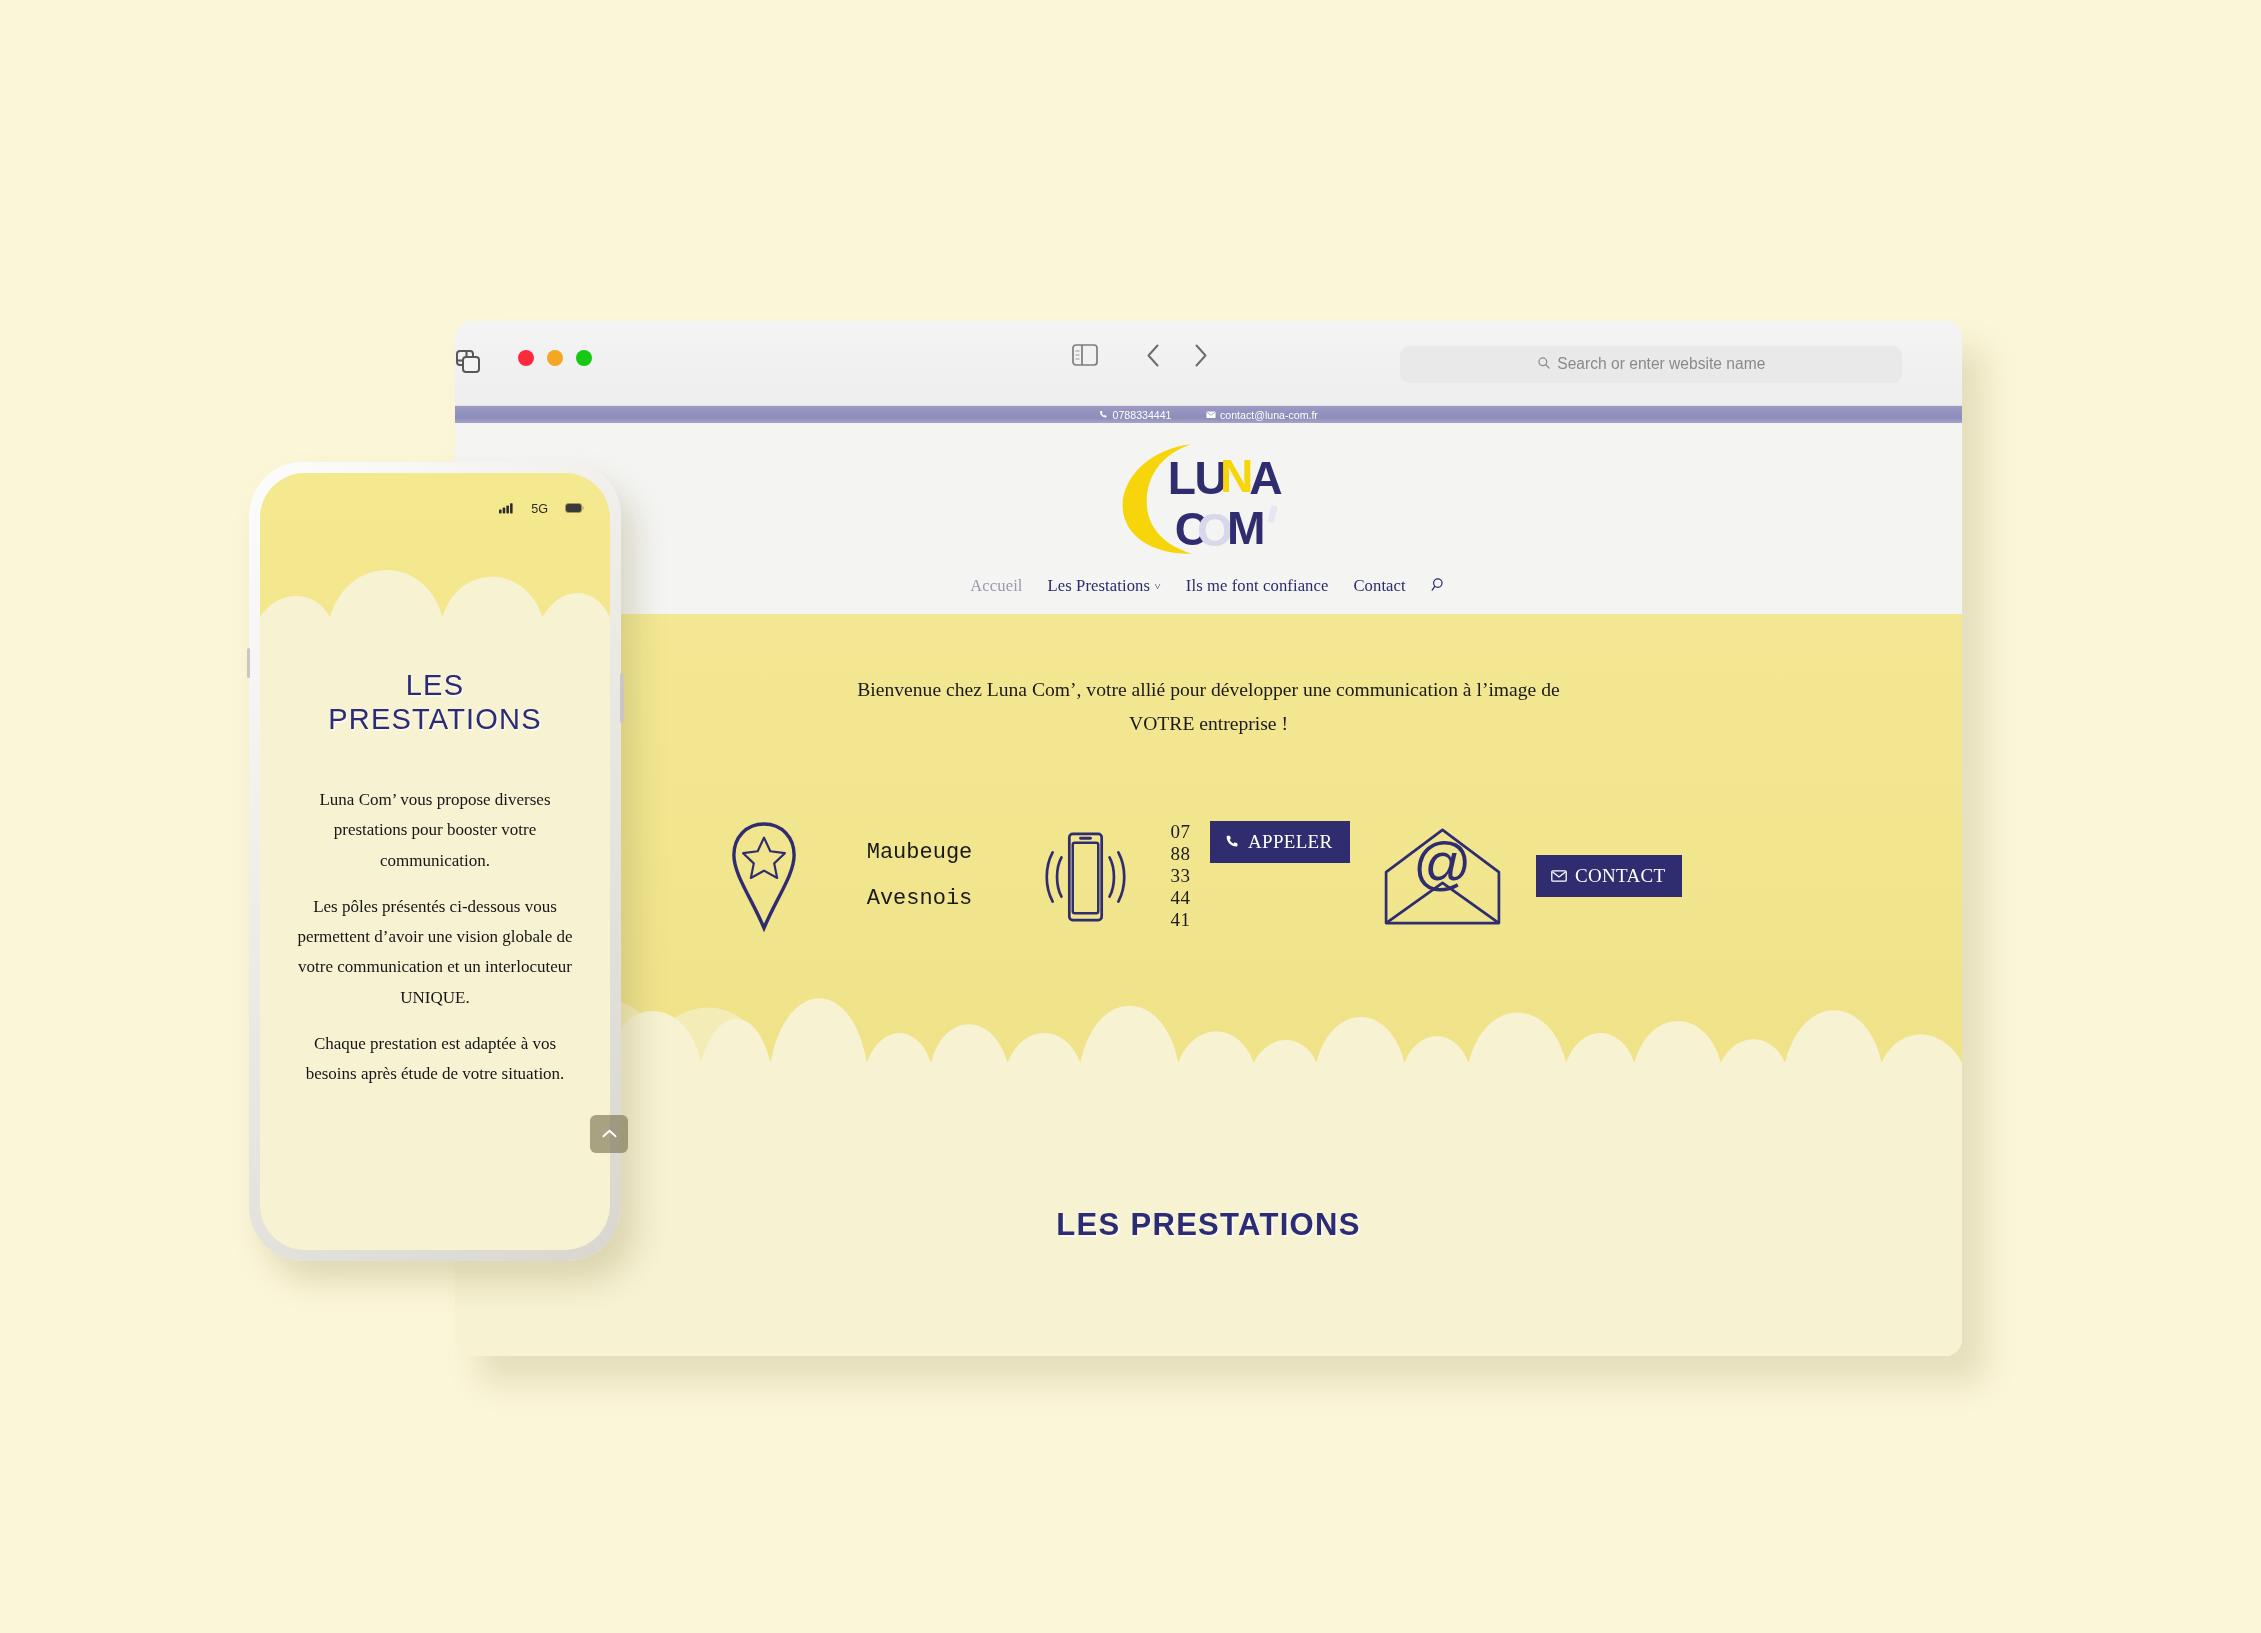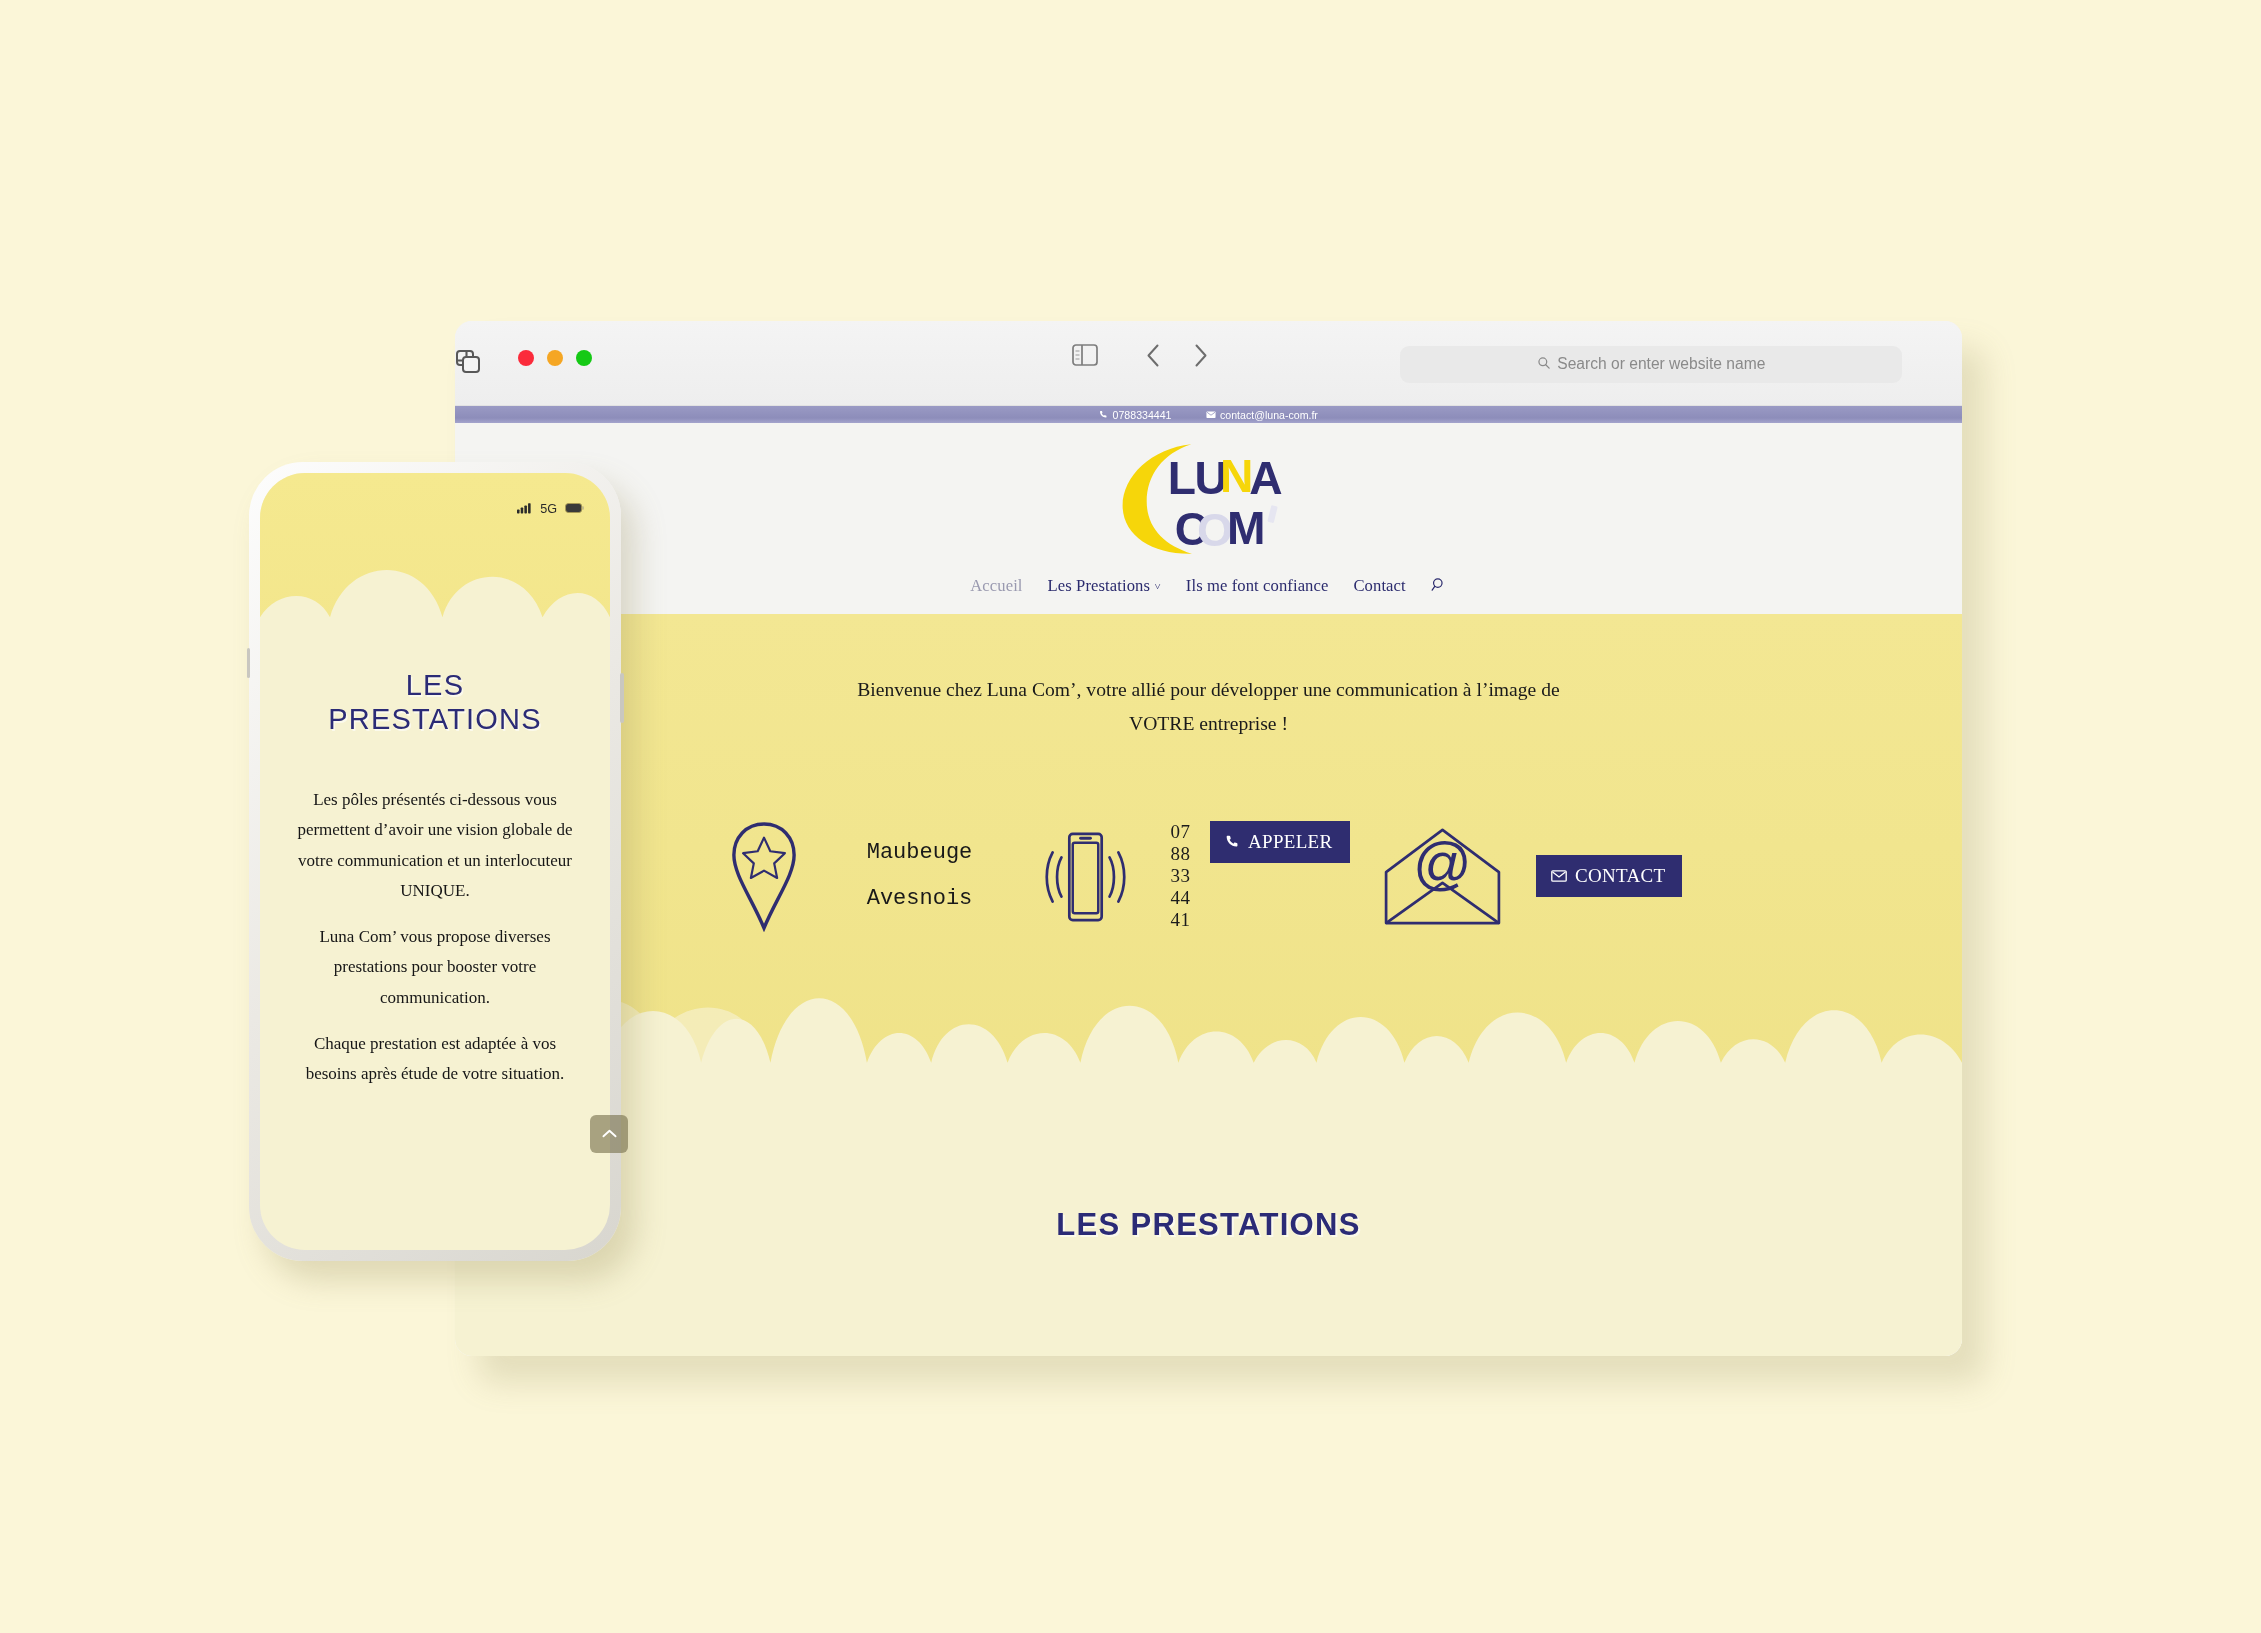--- a/index.html
+++ b/index.html
@@ -270,21 +270,21 @@
     width: 100%; height: 171px;
     background: linear-gradient(180deg,#f5e98f 0%, #f3e68c 100%);
   }
   #phone-clouds {
     position: absolute; top: 56px; left: 0;
     width: 100%; height: 131px;
   }
   #phone-statusbar {
     position: absolute;
     top: 29px; right: 26px;
-    display: flex; align-items: center; gap: 8px;
+    display: flex; align-items: center; gap: 17px;
     z-index: 5;
     text-align: center;
   }
   #phone-statusbar .sb-5g {
     font-size: 12.6px; color: #2a2a2a;
     font-family: "Liberation Sans", sans-serif;
   }
   #phone-title {
     position: absolute;
     top: 195px;
@@ -583,22 +583,22 @@
         </svg>
       </span>
     </div>
 
     <h1 id="phone-title">
       <span>LES</span><br>
       <span>PRESTATIONS</span>
     </h1>
 
     <div id="phone-body">
+      <p>Luna Com’ vous propose diverses prestations pour booster votre communication.</p>
       <p>Les pôles présentés ci-dessous vous permettent d’avoir une vision globale de votre communication et un interlocuteur UNIQUE.</p>
-      <p>Luna Com’ vous propose diverses prestations pour booster votre communication.</p>
       <p>Chaque prestation est adaptée à vos besoins après étude de votre situation.</p>
     </div>
   </div>
 </div>
 
 <button id="scroll-top-button">
   <span>
     <svg viewBox="0 0 30 20" width="17" height="11">
       <polyline points="4,15 15,5 26,15" fill="none" stroke="#ffffff" stroke-width="3.4" stroke-linecap="round" stroke-linejoin="round"></polyline>
     </svg>

